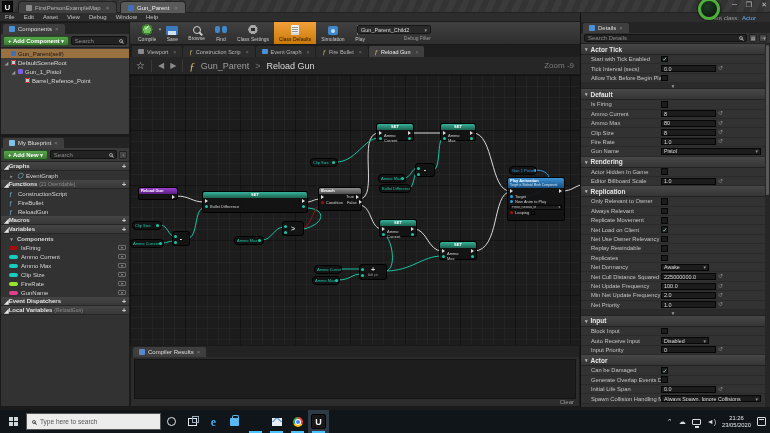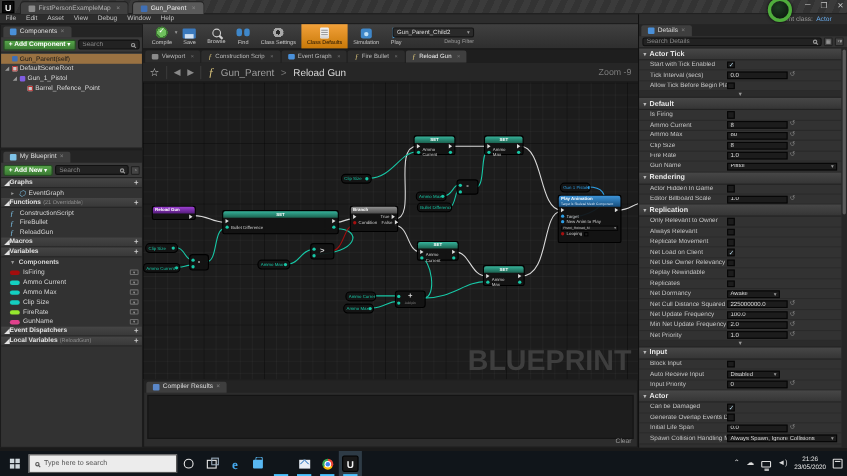--- a/index.html
+++ b/index.html
@@ -686,21 +686,20 @@
         <span class="rdot"><span class="pdot" style="background: rgb(23, 199, 166);"></span></span>
       </div>
       <div class="getter" style="left: 184px; top: 190px; width: 28px;">
         <span style="color: rgb(23, 199, 166);">Ammo Current</span>
       </div>
       <div class="getter" style="left: 182px; top: 201px; width: 28px;">
         <span style="color: rgb(23, 199, 166);">Ammo Max</span>
         <span class="pdot" style="background: rgb(23, 199, 166);"></span>
       </div>
     </div>
-  <div id="watermark">BLUEPRINT</div>
 </div>
 
 <div id="compiler">
   <div class="comp-tabstrip">
     <div class="panel-tab">
       <span class="ptab-ico" style="background:#5a87c9"></span>
       <span>Compiler Results</span>
       <span class="tab-x">×</span>
     </div>
   </div>

